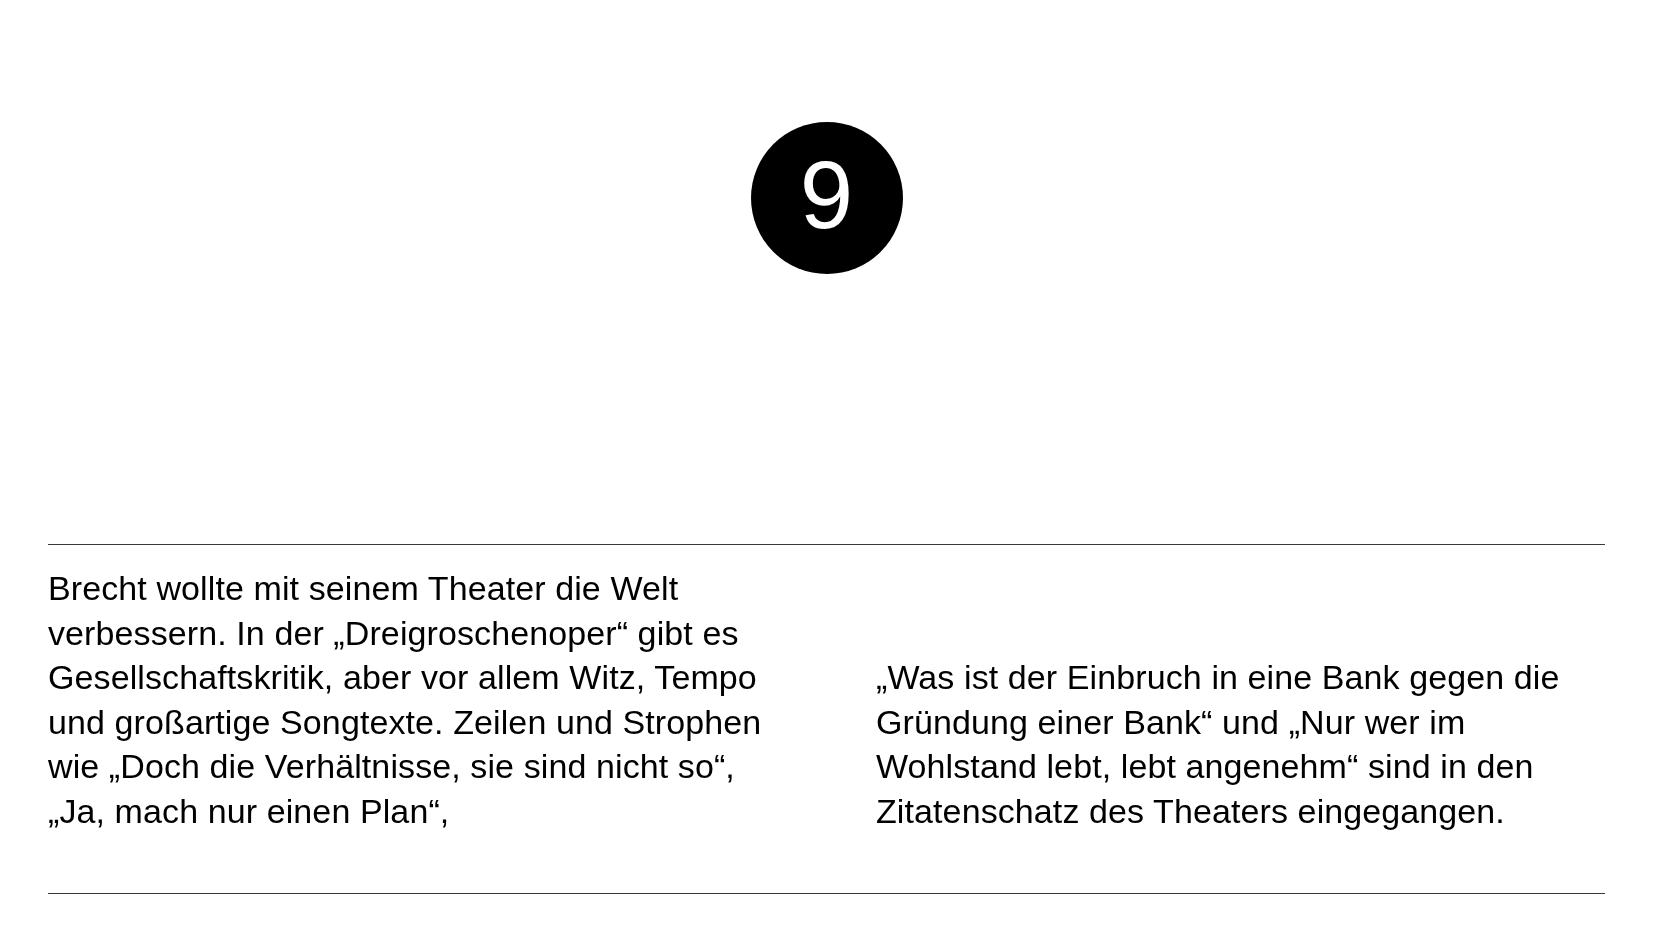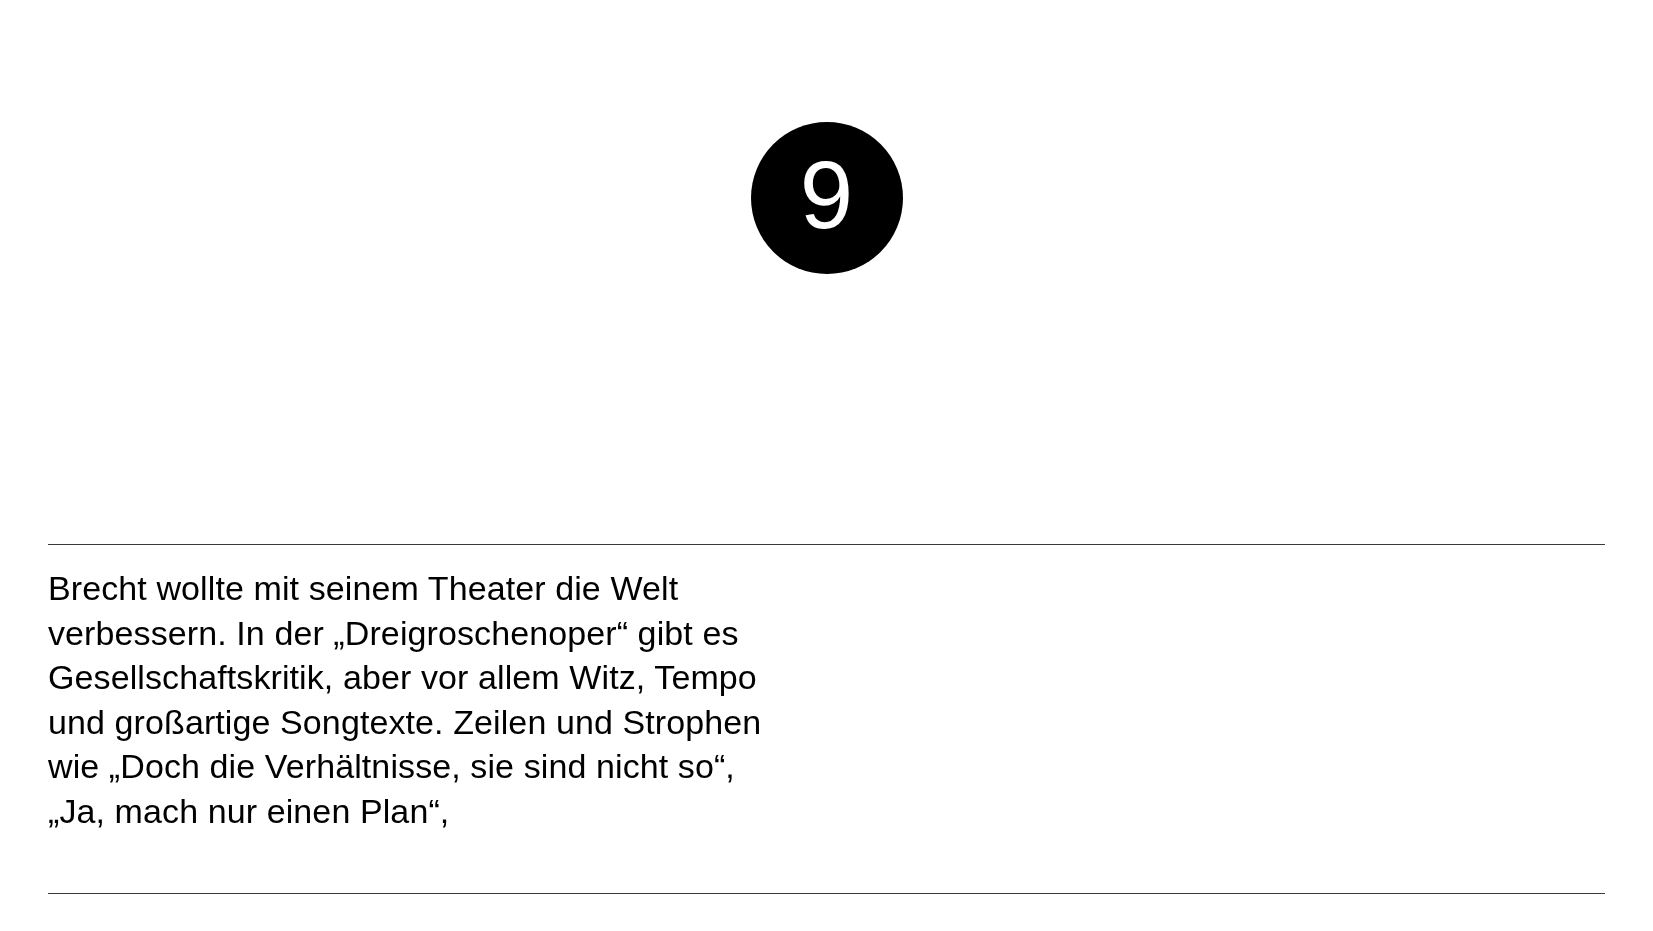--- a/index.html
+++ b/index.html
@@ -102,17 +102,20 @@
     <div class="badge">9</div>
   </div>
 
 
   <div class="rule top"></div>
 
   <div class="columns">
     <div class="column">
       <p>Brecht wollte mit seinem Theater die Welt verbessern. In der „Dreigroschen­oper“ gibt es Gesellschaftskritik, aber vor allem Witz, Tempo und groß­artige Songtexte. Zeilen und Strophen wie „Doch die Verhältnisse, sie sind nicht so“, „Ja, mach nur einen Plan“,</p>
     </div>
+    <div class="column">
+      <p>„Was ist der Einbruch in eine Bank gegen die Gründung einer Bank“ und „Nur wer im Wohlstand lebt, lebt an­genehm“ sind in den Zitatenschatz des Theaters eingegangen.</p>
+    </div>
   </div>
 
   <div class="rule bottom"></div>
 
 </div>
 
 </body></html>

